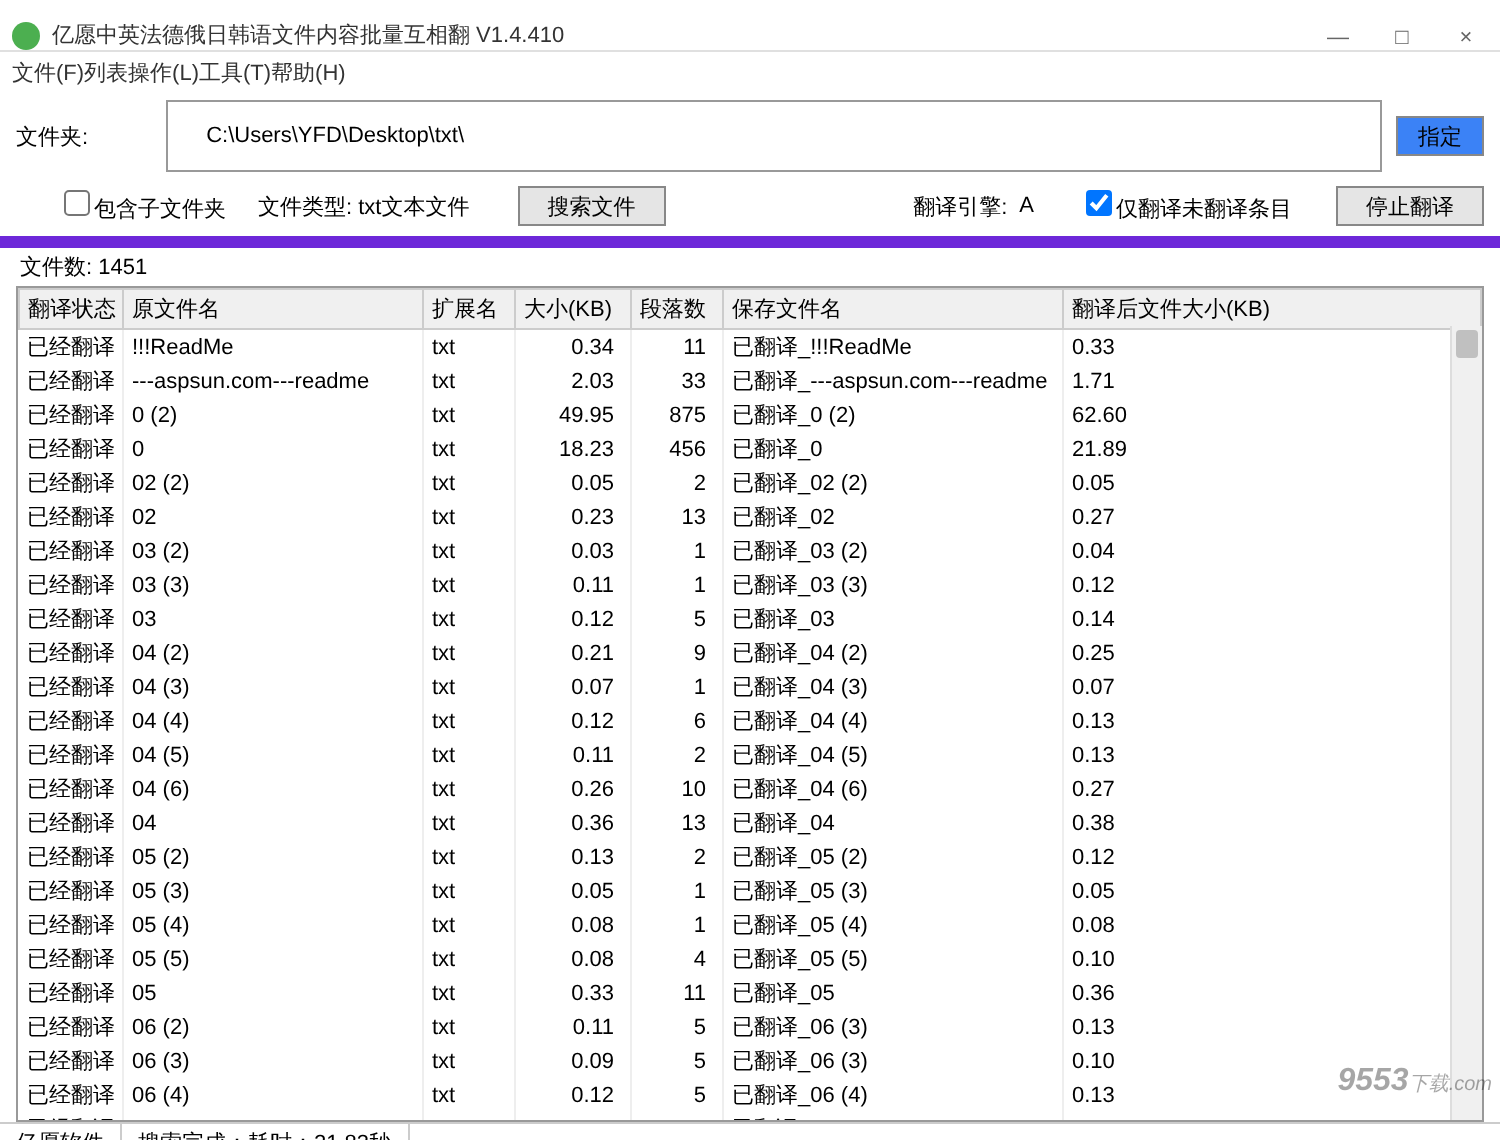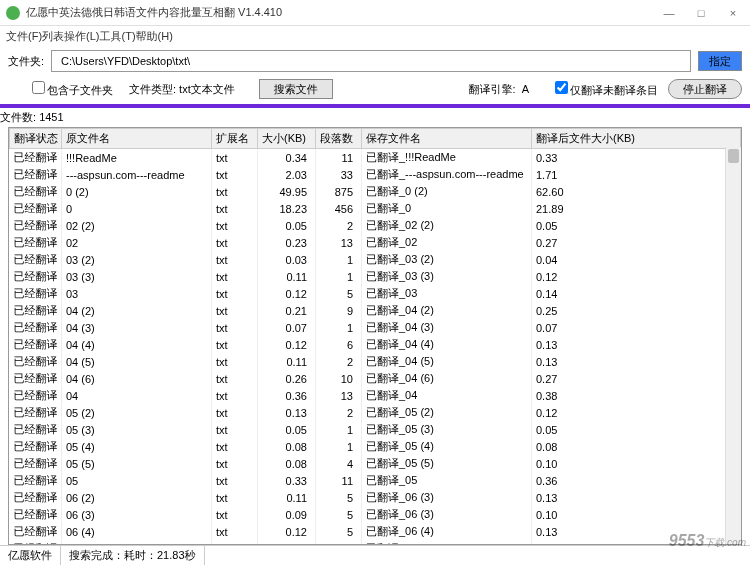--- a/index.html
+++ b/index.html
@@ -1,32 +1,32 @@
 <!DOCTYPE html>
 <html><head>
 <meta charset="utf-8">
 <style>
 * { box-sizing: border-box; margin: 0; padding: 0; }
 body { font-family: "Microsoft YaHei", "SimSun", sans-serif; font-size: 11px; background: #fff; width: 750px; height: 570px; overflow: hidden; position: relative; }
-.titlebar { height: 26px; background: #fff; border-bottom: 1px solid #e0e0e0; display: flex; align-items: center; padding: 0 6px; }
+.titlebar { height: 26px; background: #fff; border-bottom: 1px solid #e0e0e0; display: flex; align-items: flex-end; padding: 0 6px; }
 .titlebar .icon { width: 14px; height: 14px; background: #4CAF50; border-radius: 50%; margin-right: 6px; }
 .titlebar .title { flex: 1; font-size: 11px; color: #333; }
 .titlebar .winbtns { display: flex; gap: 18px; padding-right: 4px; }
 .titlebar .winbtn { width: 14px; text-align: center; color: #666; cursor: pointer; }
 .menubar { height: 20px; display: flex; align-items: center; padding: 0 6px; gap: 0; font-size: 11px; color: #333; }
 .menubar span { cursor: pointer; }
 .toolbar { padding: 4px 8px; display: flex; align-items: center; gap: 7px; }
 .toolbar .lbl { font-size: 11px; }
-.toolbar input.path { flex: 1; border: 1px solid #999; padding: 1px 9px; font-size: 11px; height: 22px; }
+.toolbar input.path { flex: 1; border: 1px solid #999; padding: 1px 19px; font-size: 11px; height: 36px; margin-left: 32px; }
 .toolbar button { font-size: 11px; padding: 1px 10px; height: 20px; border: 1px solid #888; background: #3b82f6; cursor: pointer; }
 .row2 { padding: 3px 8px 5px 8px; display: flex; align-items: center; gap: 6px; font-size: 11px; }
 .row2 input[type=checkbox] { margin-right: 2px; }
 .row2 button { font-size: 11px; padding: 1px 14px; height: 20px; border: 1px solid #888; background: #e5e5e5; cursor: pointer; }
 .row2 .sp { flex: 0 0 18px; }
-.filecount { padding: 2px 0; font-size: 11px; border-top: 4px solid #6d28d9; }
+.filecount { padding: 2px 10px; font-size: 11px; border-top: 6px solid #6d28d9; }
 .tablewrap { border: 1px solid #999; margin: 0 8px; height: 418px; overflow: hidden; position: relative; }
 table { border-collapse: collapse; width: 100%; font-size: 11px; table-layout: fixed; }
 th { background: #f0f0f0; border: 1px solid #ccc; padding: 2px 4px; font-weight: normal; text-align: left; height: 18px; overflow: hidden; white-space: nowrap; }
 td { border-right: 1px solid #eee; padding: 1px 4px; height: 15px; overflow: hidden; white-space: nowrap; text-overflow: clip; }
 td.r { text-align: right; padding-right: 8px; }
 .status { height: 20px; border-top: 1px solid #ccc; display: flex; align-items: center; font-size: 11px; }
 .status .cell { border-right: 1px solid #ccc; padding: 0 8px; height: 100%; display: flex; align-items: center; }
 .watermark { position: absolute; right: 4px; bottom: 20px; font-family: Arial; font-weight: bold; font-style: italic; color: rgba(0,0,0,0.35); font-size: 16px; pointer-events: none; }
 .watermark small { font-size: 10px; font-weight: normal; margin-top: 40px; }
 .scrollbar { position: absolute; right: 0; top: 19px; bottom: 0; width: 16px; background: #f0f0f0; border-left: 1px solid #ddd; }
@@ -60,21 +60,21 @@
 
 <div class="row2">
   <span class="sp"></span>
   <label><input type="checkbox" style=""><span>包含子文件夹</span></label>
   <span style="margin-left:10px;">文件类型: txt文本文件</span>
   <button style="margin-left:18px;">搜索文件</button>
   <span style="flex:1"></span>
   <span>翻译引擎:</span>
   <span style="margin-right:20px;">A</span>
   <label><input type="checkbox" checked="" style=""><span>仅翻译未翻译条目</span></label>
-  <button style="margin-left:4px;border-radius:10px;">停止翻译</button>
+  <button style="margin-left:16px;">停止翻译</button>
 </div>
 
 <div class="filecount">
   <span>文件数:</span>
   <span>1451</span>
 </div>
 
 <div class="tablewrap">
   <table>
     <colgroup>

